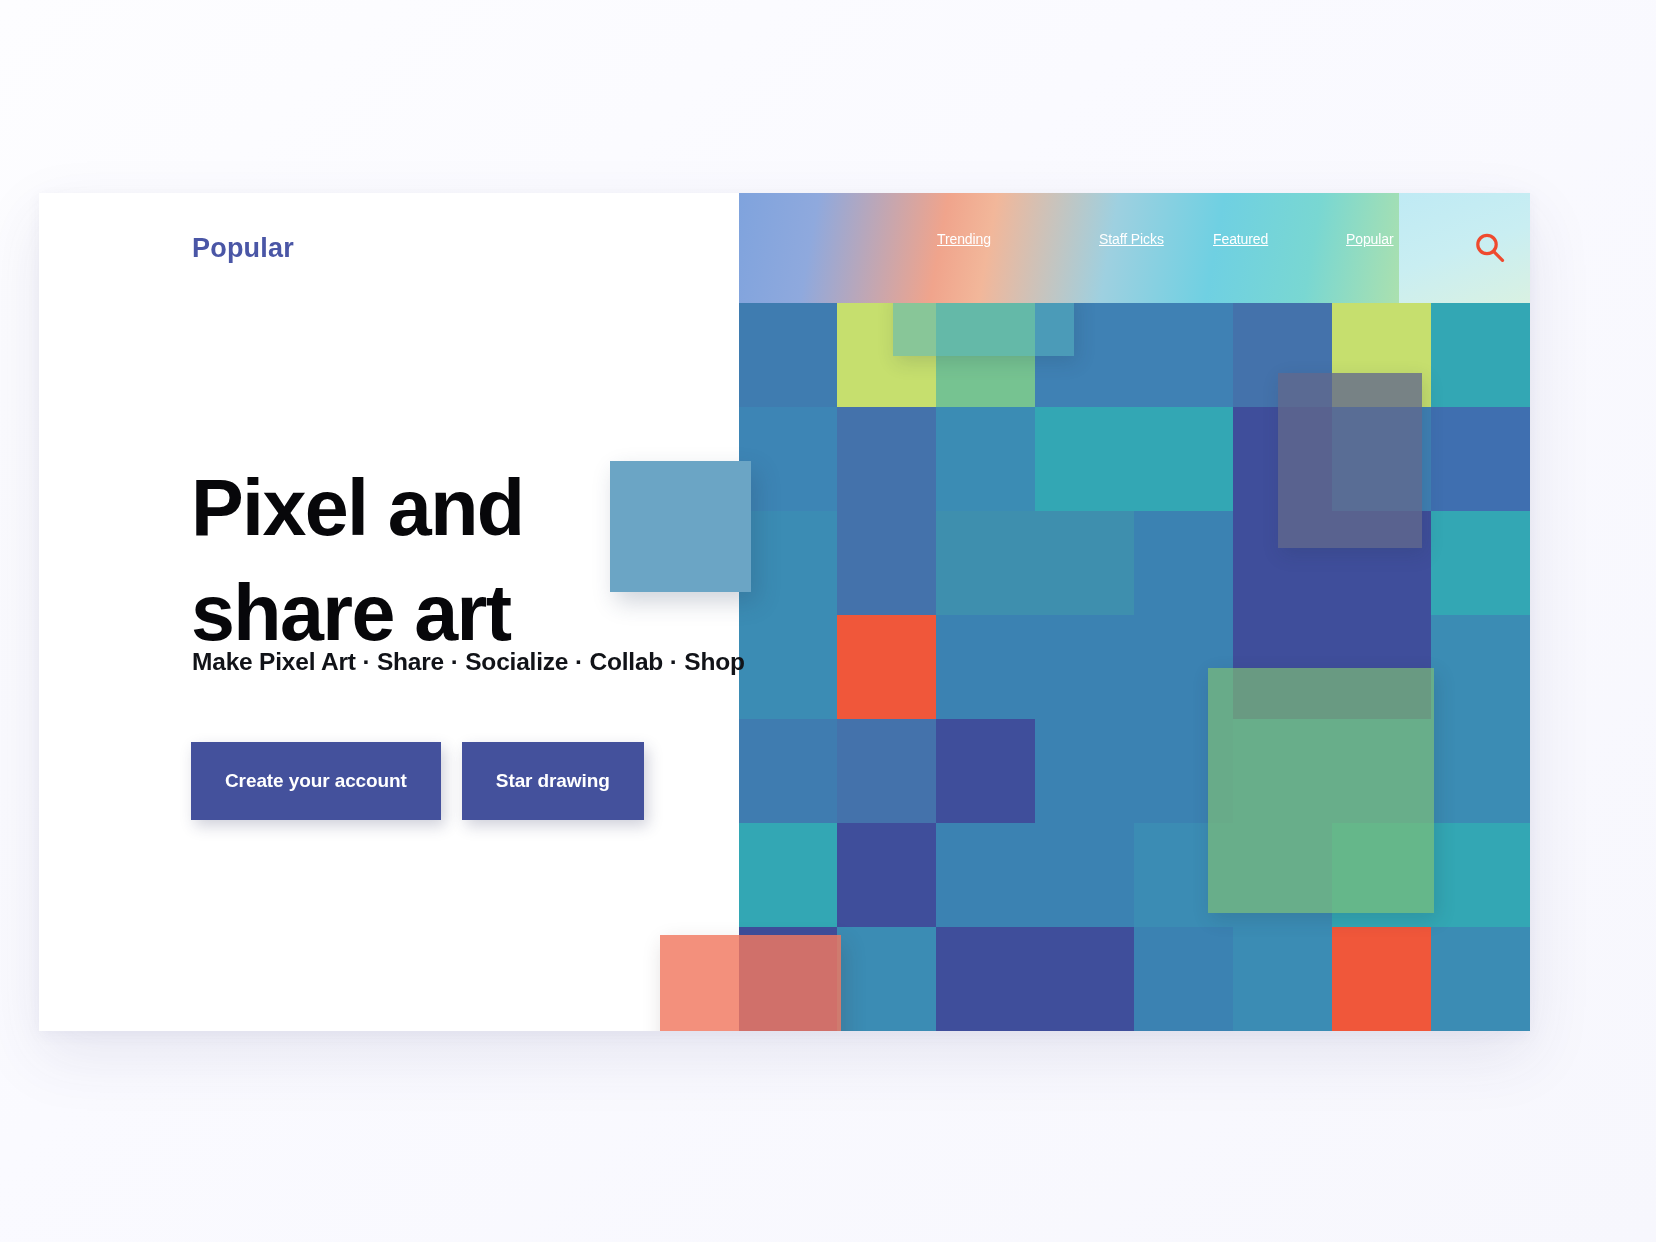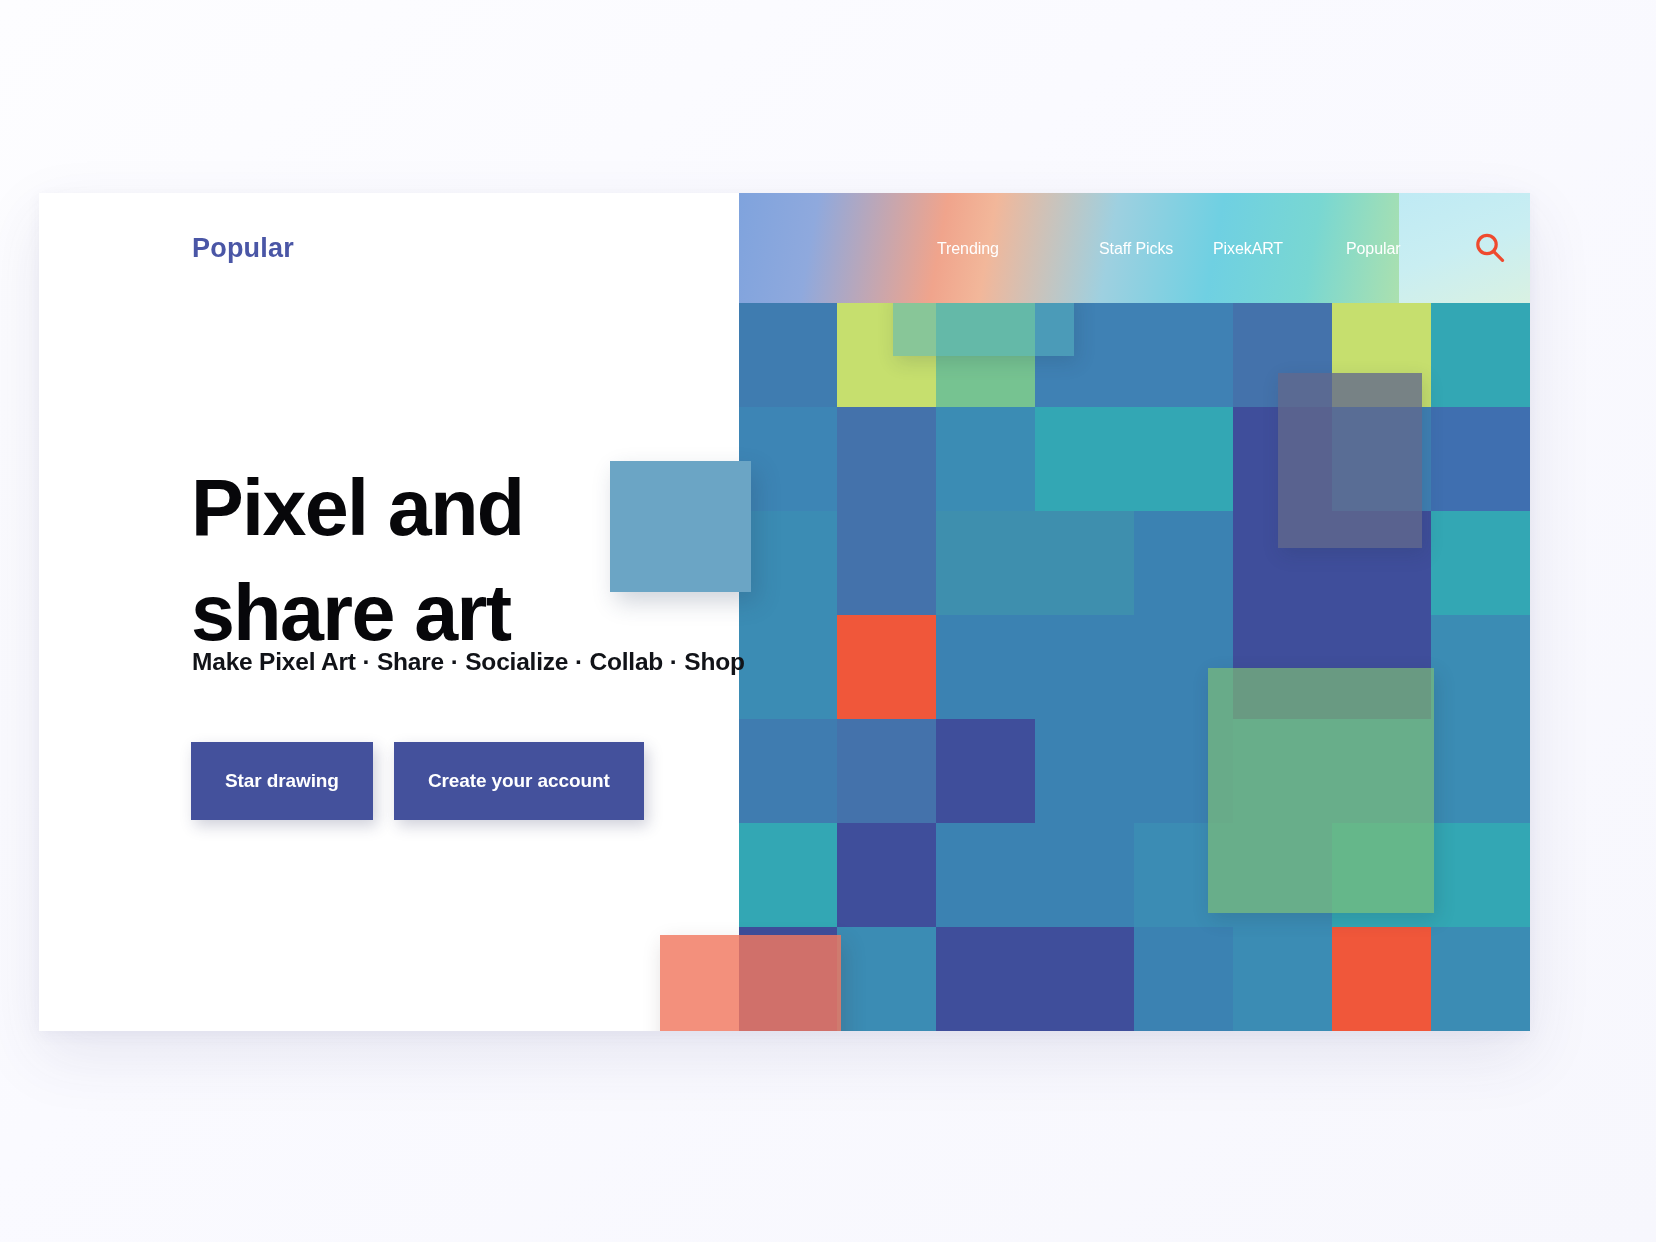--- a/index.html
+++ b/index.html
@@ -174,27 +174,28 @@
     left: 0;
     top: 0;
     width: 792px;
     height: 110px;
     display: flex;
     align-items: center;
     z-index: 6;
   }
   .nav-item {
     position: absolute;
-    top: 47px;
+    top: 38px;
     color: #ffffff;
-    font-size: 16px;
+    font-size: 14px;
     font-weight: 500;
     letter-spacing: -0.1px;
     cursor: pointer;
     white-space: nowrap;
+    text-decoration: underline;
   }
   .nav-item:nth-of-type(1) { left: 199px; }
   .nav-item:nth-of-type(2) { left: 332px; margin-left: 29px; }
   .nav-item:nth-of-type(3) { left: 475px; }
   .nav-item:nth-of-type(4) { left: 608px; }
 
   #search-btn {
     position: absolute;
     left: 735px;
     top: 38px;
@@ -315,21 +316,21 @@
 
       <div class="overlay" id="ov-teal-sm"></div>
       <div class="overlay" id="ov-gray"></div>
       <div class="overlay" id="ov-green"></div>
 
       <div id="nav-band"></div>
 
       <nav id="nav">
         <span class="nav-item">Trending</span>
         <span class="nav-item">Staff Picks</span>
-        <span class="nav-item">PixekART</span>
+        <span class="nav-item">Featured</span>
         <span class="nav-item">Popular</span>
       </nav>
 
       <div id="search-btn">
         <svg width="34" height="34" viewBox="0 0 34 34" aria-hidden="true">
           <circle cx="14" cy="13.5" r="9.2" fill="none" stroke="#ef4a2e" stroke-width="3.2"></circle>
           <line x1="20.6" y1="20.4" x2="29.5" y2="29.4" stroke="#ef4a2e" stroke-width="3.2" stroke-linecap="round"></line>
         </svg>
       </div>
 
@@ -337,22 +338,22 @@
 
     <div id="hero">
 
       <div id="logo">Popular</div>
 
       <h1 id="headline">Pixel and share art</h1>
 
       <p id="subtitle">Make Pixel Art · Share · Socialize · Collab · Shop</p>
 
       <div id="buttons">
+        <button class="btn">Create your account</button>
         <button class="btn">Star drawing</button>
-        <button class="btn">Create your account</button>
       </div>
 
     </div>
 
     <div id="float-steel"></div>
     <div id="float-salmon"></div>
 
   </div>
 </div>
 

